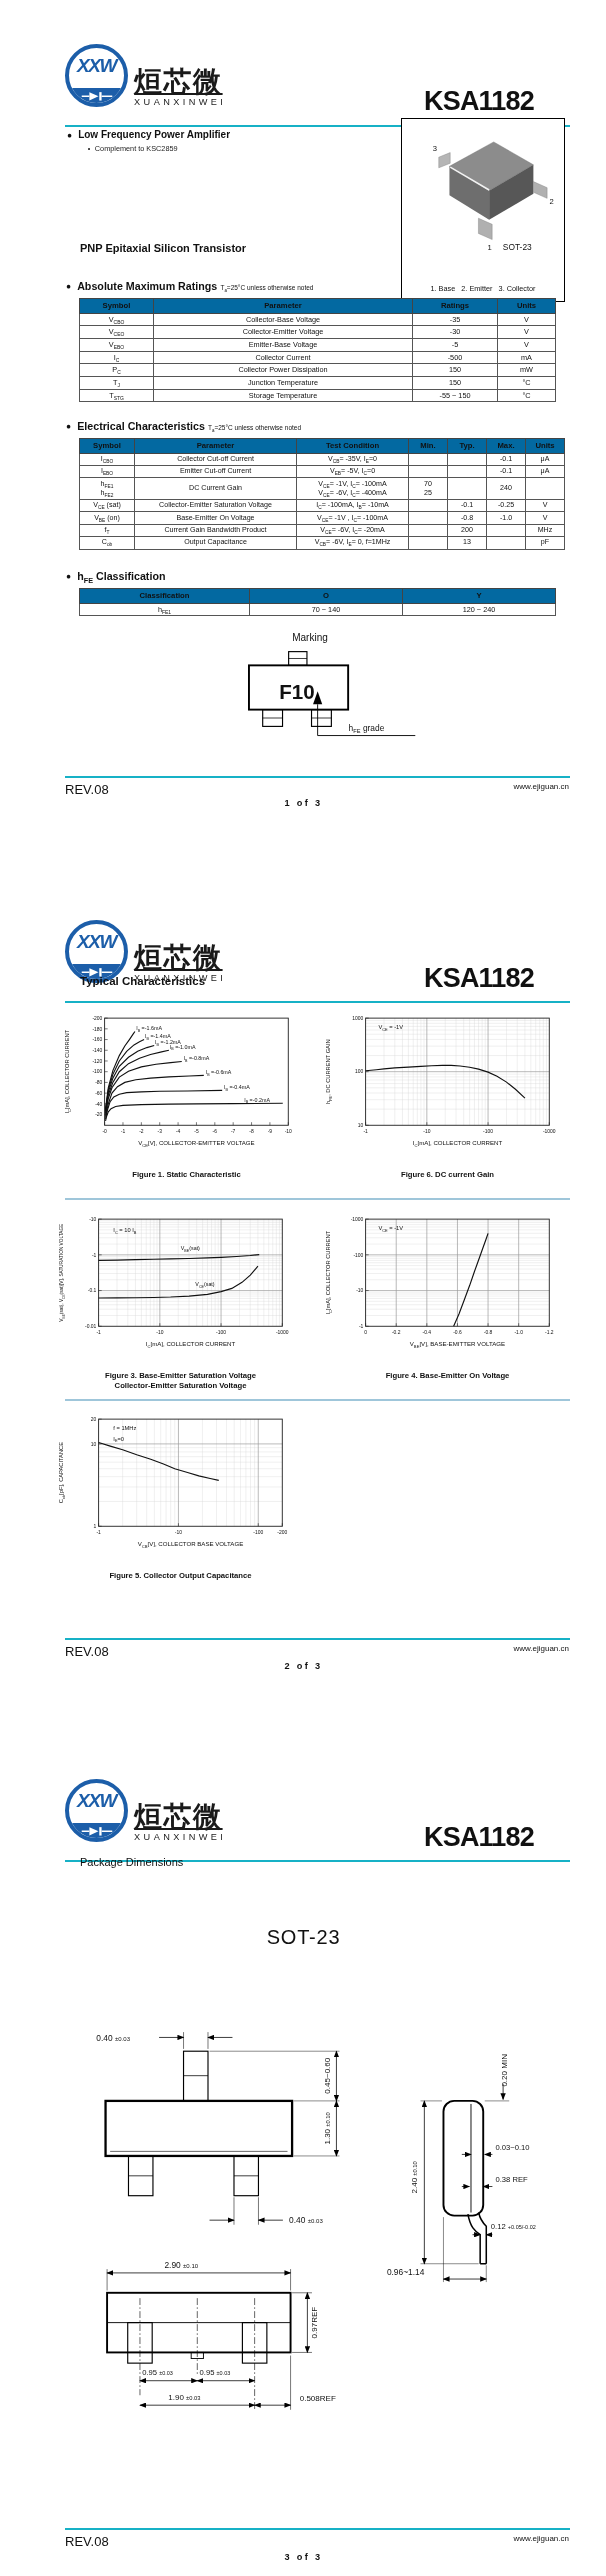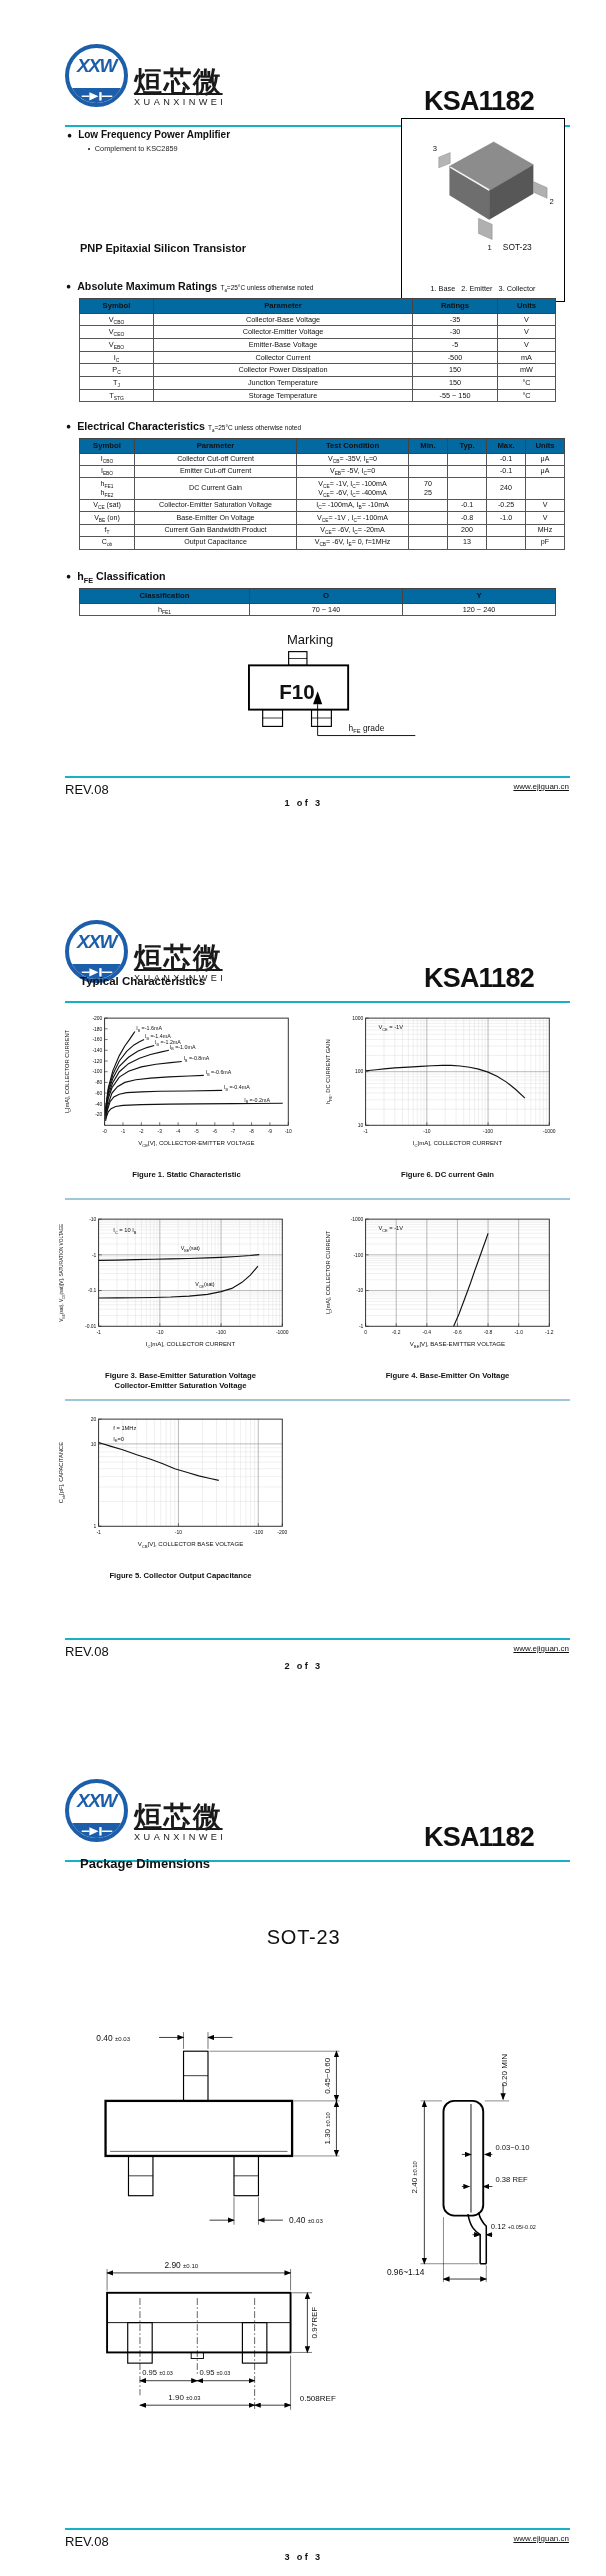--- a/index.html
+++ b/index.html
@@ -15,21 +15,21 @@
   .logo-cn{font-size:28px;font-weight:bold;color:#1a1a1a;letter-spacing:1.5px;line-height:1;text-decoration:underline;}
   .logo-en{font-size:9.2px;letter-spacing:3.4px;color:#222;margin-top:1.5px;}
   .partno{position:absolute;right:73px;top:86px;font-size:27px;font-weight:bold;letter-spacing:-0.8px;}
   .p23 .partno{top:104px;}
   .hline{position:absolute;left:65px;width:505px;height:2.3px;background:#17b1c6;}
   .hdrline{top:125px}
   .p23 .hdrline{top:142px}
   
   .ftrline{height:1.5px;}
   .ftr-rev{position:absolute;left:65px;font-size:13px;}
-  .ftr-site{position:absolute;right:38px;font-size:8px;text-decoration:underline;}
+  .ftr-site{position:absolute;right:38px;font-size:8px;}
   .ftr-page{position:absolute;left:0;right:0;text-align:center;font-size:9.2px;letter-spacing:2.3px;font-weight:bold;}
   
   .feat{position:absolute;left:67px;top:129px;}
   .feat-main{font-size:10px;font-weight:bold;}
   .feat-main .blt{font-size:8.4px;margin-right:6.1px;}
   .feat-sub{font-size:7.3px;margin:3.8px 0 0 20.7px;color:#222;}
   .feat-sub .blt2{margin-right:4.6px;}
   .pkgbox{position:absolute;left:401px;top:118px;width:162px;height:182px;border:1.5px solid #000;background:#fff;}
   .pkg-note{position:absolute;left:0;right:0;bottom:7.7px;text-align:center;font-size:7.3px;white-space:pre;}
   .subtitle{position:absolute;left:80px;top:242px;font-size:11px;font-weight:bold;}
@@ -38,29 +38,29 @@
   .sechead .t{font-size:10.7px;font-weight:bold;}
   .sechead .n{font-size:6.5px;font-weight:normal;margin-left:3.1px;}
   table.dt{position:absolute;border-collapse:collapse;font-size:7.3px;table-layout:fixed;background:#fff;}
   table.dt th{background:#0369a1;border:0.8px solid #444;font-weight:bold;padding:2.3px 1.5px;font-size:7.7px;}
   table.dt td{border:0.8px solid #555;padding:1.1px 3.1px;text-align:center;line-height:1.3;}
   table.dt{border:1.1px solid #333;}
   td.tl{text-align:left;padding-left:4.6px;}
   #abs-tbl{left:79px;top:298px;width:476px;}
   #elec-tbl{left:79px;top:438px;width:485px;font-size:7.1px;}
   #hfe-tbl{left:79px;top:588px;width:476px;}
-  .marklabel{position:absolute;left:195px;top:632px;width:230px;text-align:center;font-size:13px;}
+  .marklabel{position:absolute;left:195px;top:632px;width:230px;text-align:center;font-size:10px;}
   .marksvg{position:absolute;left:195px;top:644px;}
   
   .typchar{position:absolute;left:80px;top:116px;font-size:11.5px;font-weight:bold;}
   .figcell{position:absolute;width:253px;}
   .figcap{text-align:center;font-size:7.7px;font-weight:bold;margin-top:4.6px;line-height:1.3;}
   .sep{position:absolute;left:65px;width:505px;height:1.5px;background:#9fc6da;}
   
-  .pkgdimhead{position:absolute;left:80px;top:138px;font-size:13px;font-weight:bold;}
+  .pkgdimhead{position:absolute;left:80px;top:138px;font-size:11px;font-weight:normal;}
   .sotname{position:absolute;left:0;right:0;top:208px;text-align:center;font-size:20px;letter-spacing:0.8px;}
   .dimsvg{position:absolute;left:84px;top:230px;}
   svg text{fill:#111;}
 </style>
 </head>
 <body>
 
 <div class="page p1">
   <div class="logo">
     <div class="logo-badge">

